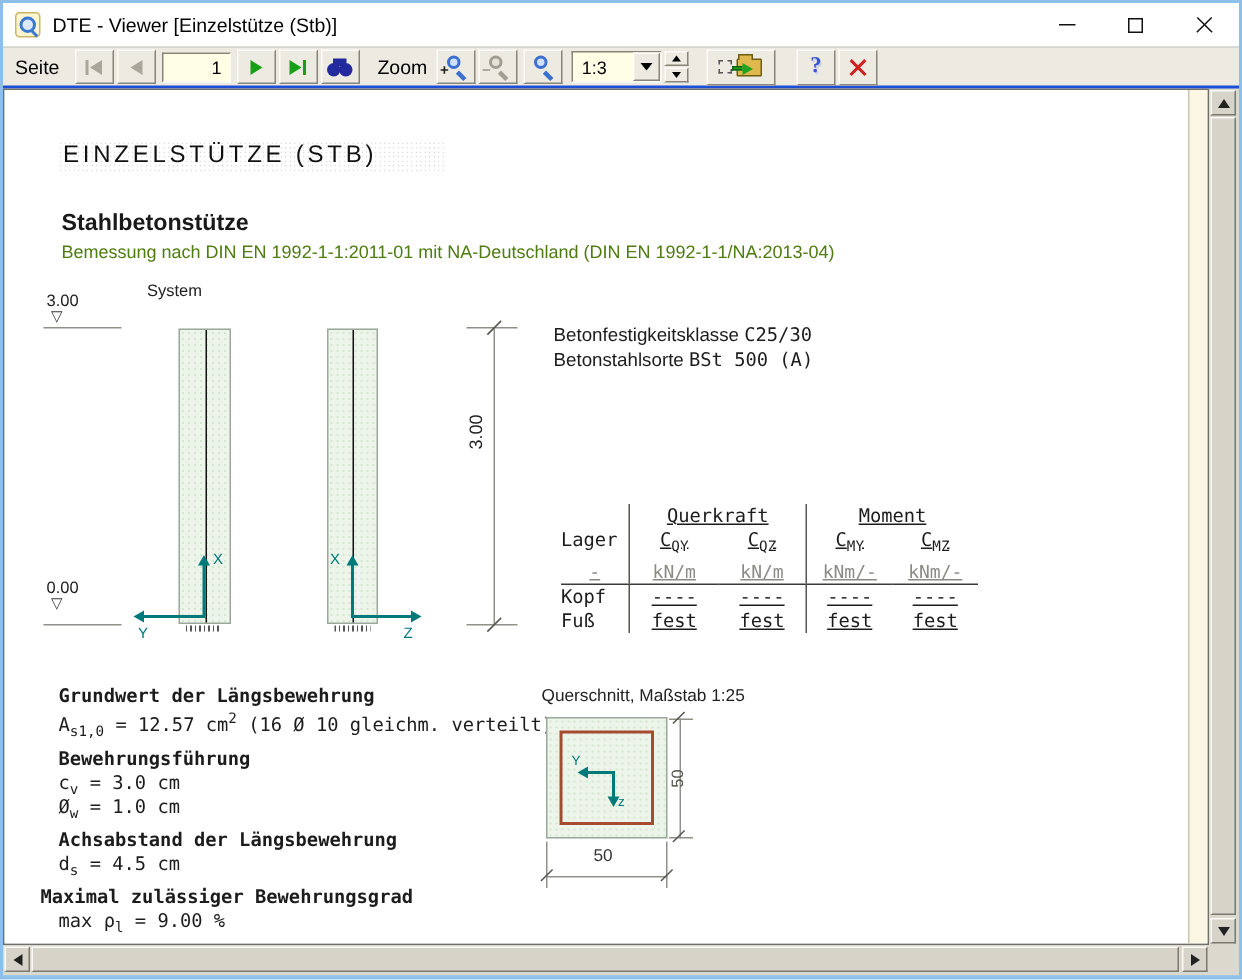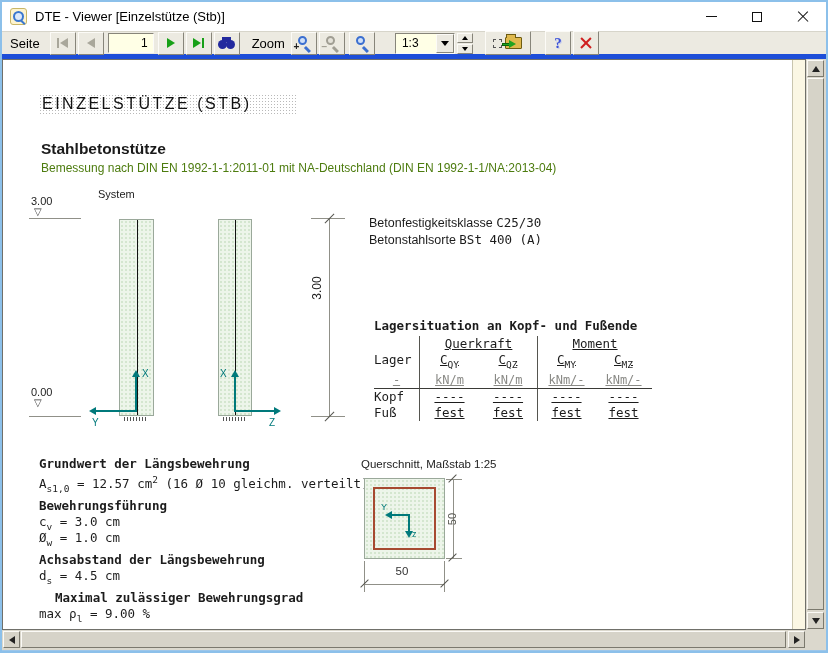--- a/index.html
+++ b/index.html
@@ -23,21 +23,21 @@
   .win-btn { width:46px; height:29px; display:flex; align-items:center; justify-content:center; }
   .g-min { width:11px; height:1px; background:#111; }
   .g-max { width:10px; height:10px; border:1px solid #111; }
   .xmark { position:relative; width:12px; height:12px; color:#111; }
   .xmark::before,.xmark::after { content:""; position:absolute; left:-1px; top:5px;
               width:14px; height:1.4px; background:currentColor; }
   .xmark::before { transform:rotate(45deg); } .xmark::after { transform:rotate(-45deg); }
 
   
   .toolbar { position:absolute; left:0; top:29px; width:824px; height:29px; background:#eceae1;
-             border-top:1px solid #d7d5ca; border-bottom:6px solid #1d4ed8;
+             border-top:1px solid #d7d5ca; border-bottom:3px solid #1d4ed8;
              display:flex; align-items:center; font-size:13px; color:#000; }
   .tb-label { margin-left:8px; }
   .tbtn { height:23px; min-width:26px; padding:0 3px; margin-left:2px; background:#eceae1;
           border:1px solid; border-color:#fcfbf7 #87857a #87857a #fcfbf7;
           display:flex; align-items:center; justify-content:center; gap:1px; position:relative; }
   .tri-r { width:0; height:0; border-top:5px solid transparent; border-bottom:5px solid transparent; border-left:8px solid currentColor; }
   .tri-l { width:0; height:0; border-top:5px solid transparent; border-bottom:5px solid transparent; border-right:8px solid currentColor; }
   .vbar  { width:2px; height:10px; background:currentColor; }
   .dis   { color:#a9a79b; }
   .grn   { color:#17a017; }
@@ -49,21 +49,21 @@
           border-radius:50%; background:#232a9e; }
   .binoc::before { left:0; } .binoc::after { right:0; }
   .binoc .bridge { position:absolute; left:4px; top:0; width:9px; height:5px; background:#232a9e; }
   .mag { position:relative; width:17px; height:17px; color:#3b6fd0; }
   .mag .lens { position:absolute; left:3px; top:1px; width:9px; height:9px; border:2px solid currentColor;
           border-radius:50%; background:#cfe0f8; }
   .mag .hndl { position:absolute; left:11px; top:11px; width:7px; height:2.5px; background:currentColor;
           transform:rotate(45deg); transform-origin:0 0; }
   .mag .sign { position:absolute; left:-2px; bottom:0px; font-size:10px; font-weight:bold; color:#222; line-height:10px; }
   .mag.gray { color:#a09e93; } .mag.gray .lens { background:#e4e2d9; } .mag.gray .sign { color:#a09e93; }
-  .combo { display:flex; height:21px; margin-left:20px; border:1px solid;
+  .combo { display:flex; height:21px; margin-left:6px; border:1px solid;
            border-color:#87857a #fcfbf7 #fcfbf7 #87857a; background:#ffffe6; align-items:center; }
   .combo .val { width:40px; padding-left:6px; font-size:12px; }
   .combo .dbtn { width:18px; height:19px; background:#eceae1; border:1px solid;
            border-color:#fcfbf7 #87857a #87857a #fcfbf7; display:flex; align-items:center; justify-content:center; }
   .tri-d { width:0; height:0; border-left:4px solid transparent; border-right:4px solid transparent; border-top:5px solid #000; }
   .spinner { display:flex; flex-direction:column; gap:1px; margin-left:2px; }
   .sbtn { width:16px; height:10px; background:#eceae1; border:1px solid;
           border-color:#fcfbf7 #87857a #87857a #fcfbf7; display:flex; align-items:center; justify-content:center; }
   .sbtn .t-u { width:0;height:0;border-left:3px solid transparent;border-right:3px solid transparent;border-bottom:4px solid #000; }
   .sbtn .t-d { width:0;height:0;border-left:3px solid transparent;border-right:3px solid transparent;border-top:4px solid #000; }
@@ -290,24 +290,23 @@
       <div class="abs slash" style="left:320px;top:158px"></div>
       <div class="abs slash" style="left:320px;top:356px"></div>
       <div class="abs dim-rot" style="left:294px;top:221px">3.00</div>
 
       <div class="abs mat-line" style="left:366px;top:155px">
         <span>Betonfestigkeitsklasse</span>
         <span class="v">C25/30</span>
       </div>
       <div class="abs mat-line" style="left:366px;top:172px">
         <span>Betonstahlsorte</span>
-        <span class="v">BSt 400 (A)</span>
-      </div>
-
-      <div class="abs mono-line b" style="left:371px;top:258px">Lagersituation an Kopf- und Fußende</div>
+        <span class="v">BSt 500 (A)</span>
+      </div>
+
       <div class="abs btable">
         <div class="c vr"></div>
         <div class="c vr sp2a">Querkraft</div>
         <div class="c sp2b">Moment</div>
 
         <div class="l vr">Lager</div>
         <div class="c"><span>C</span><sub>QY</sub></div>
         <div class="c vr"><span>C</span><sub>QZ</sub></div>
         <div class="c"><span>C</span><sub>MY</sub></div>
         <div class="c"><span>C</span><sub>MZ</sub></div>
@@ -331,21 +330,21 @@
         <div class="c">fest</div>
       </div>
 
       <div class="abs mono-line b" style="left:36px;top:396px">Grundwert der Längsbewehrung</div>
       <div class="abs mono-line" style="left:36px;top:412px"><span>A</span><sub>s1,0</sub><span> = 12.57 cm</span><span class="sup">2</span><span> (16 Ø 10 gleichm. verteilt)</span></div>
       <div class="abs mono-line b" style="left:36px;top:438px">Bewehrungsführung</div>
       <div class="abs mono-line" style="left:36px;top:454px"><span>c</span><sub>v</sub><span> = 3.0 cm</span></div>
       <div class="abs mono-line" style="left:36px;top:470px"><span>Ø</span><sub>w</sub><span> = 1.0 cm</span></div>
       <div class="abs mono-line b" style="left:36px;top:492px">Achsabstand der Längsbewehrung</div>
       <div class="abs mono-line" style="left:36px;top:508px"><span>d</span><sub>s</sub><span> = 4.5 cm</span></div>
-      <div class="abs mono-line b" style="left:52px;top:530px">Maximal zulässiger Bewehrungsgrad</div>
+      <div class="abs mono-line b" style="left:24px;top:530px">Maximal zulässiger Bewehrungsgrad</div>
       <div class="abs mono-line" style="left:36px;top:546px"><span>max ρ</span><sub>l</sub><span> = 9.00 %</span></div>
 
       <div class="abs xsec-label" style="left:358px;top:398px">Querschnitt, Maßstab 1:25</div>
       <div class="abs xsec-sq" style="left:361px;top:418px">
         <div class="xsec-rebar"></div>
         <div class="abs ax" style="left:25px;top:35px;width:20px;height:2px"></div>
         <div class="abs ah-left" style="left:20px;top:32px"></div>
         <div class="abs ax" style="left:43px;top:35px;width:2px;height:18px"></div>
         <div class="abs ah-down" style="left:40px;top:52px"></div>
         <div class="abs ax-lbl" style="left:16px;top:23px;font-size:9px">Y</div>

